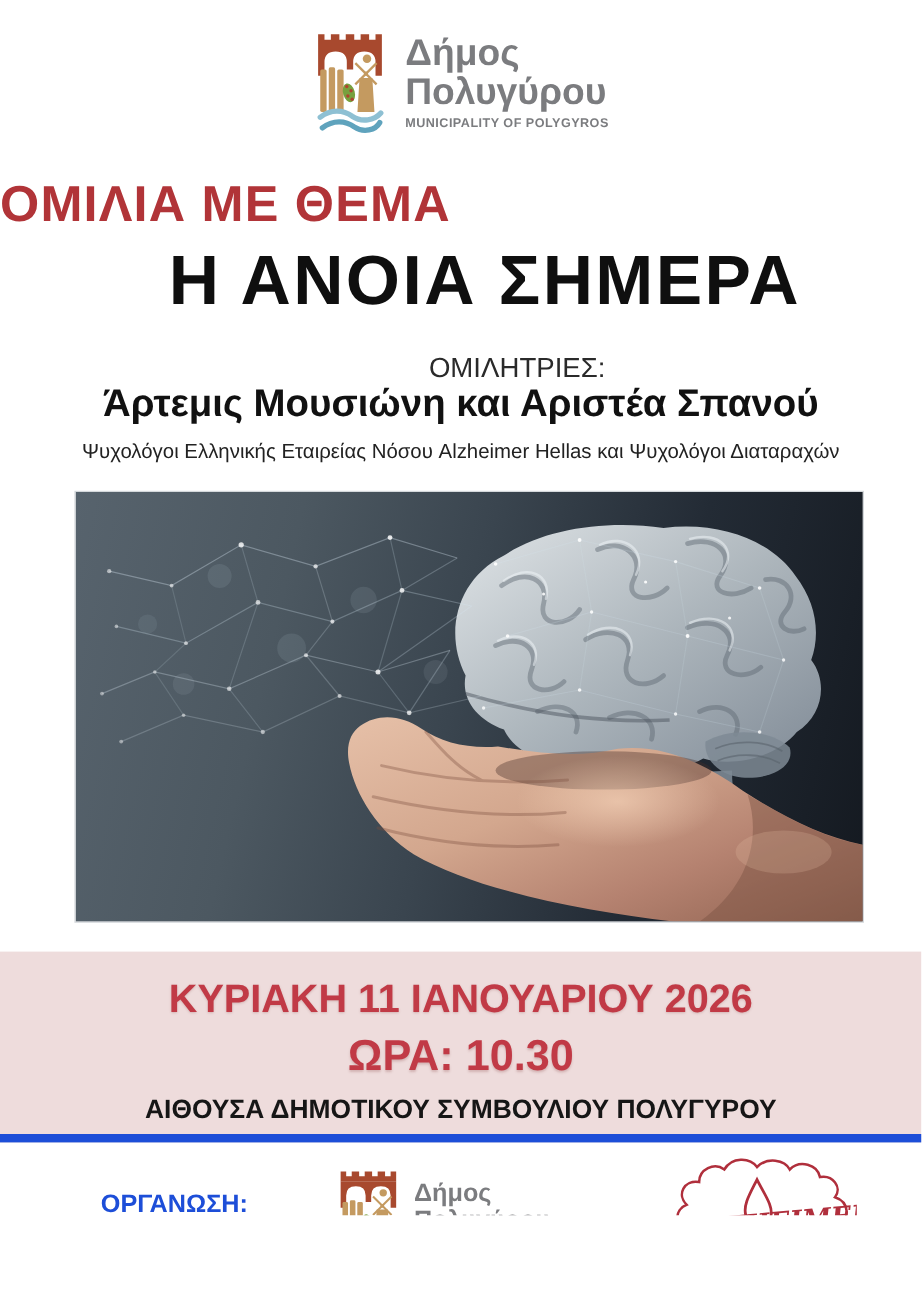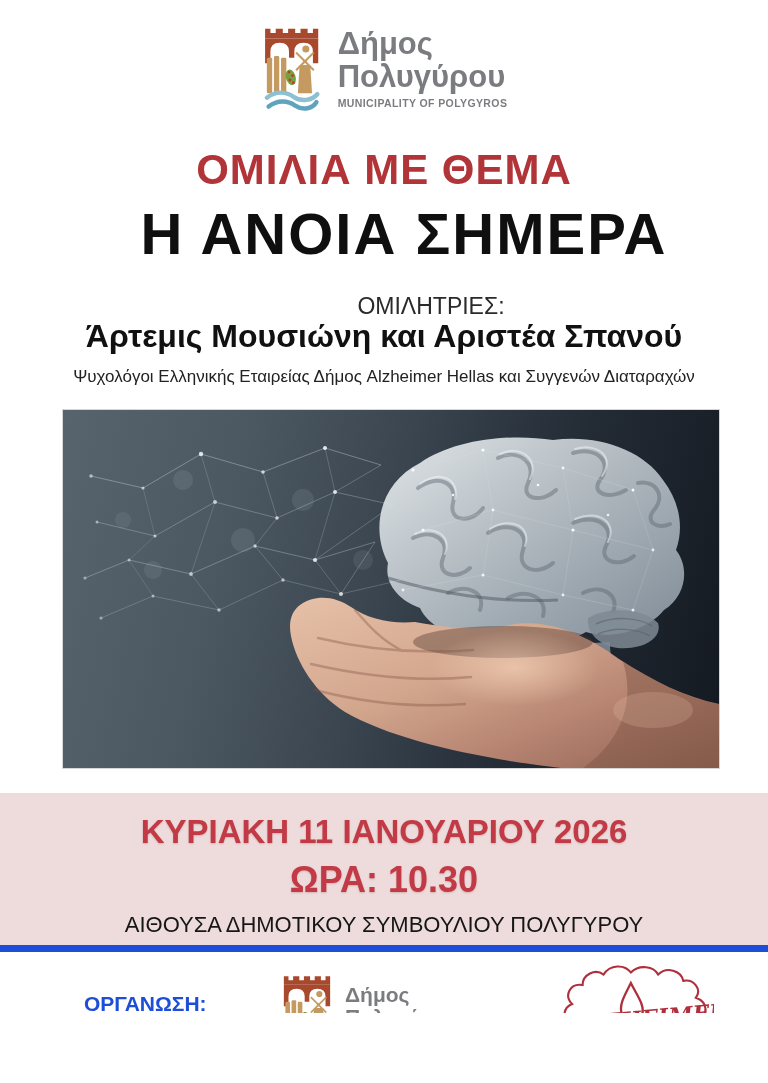--- a/index.html
+++ b/index.html
@@ -6,21 +6,21 @@
   .poster{
     position:relative;width:768px;height:1013px;background:#ffffff;
     font-family:"Liberation Sans",sans-serif;overflow:hidden;
   }
   
   .header-logo{position:absolute;top:24px;left:50%;transform:translateX(-50%);
     display:flex;align-items:center;gap:15px;}
   .logo-text .l1,.logo-text .l2{font-size:31px;font-weight:700;color:#7b7c7f;line-height:1.05;}
   .logo-text .sub{margin-top:4px;font-size:10.5px;font-weight:700;letter-spacing:.4px;color:#7b7c7f;}
   
-  .kicker{position:absolute;top:146px;left:0;width:100%;text-align:center;
+  .kicker{position:absolute;top:146px;left:0;width:100%;
     font-size:42px;font-weight:800;color:#b13438;letter-spacing:1px;}
   .main-title{position:absolute;top:200px;left:0;width:100%;text-align:center;
     font-size:58px;font-weight:800;color:#0f0f0f;letter-spacing:2px;padding-left:20px;}
   .speakers-label{position:absolute;top:293px;left:0;width:100%;text-align:center;
     font-size:23px;color:#2a2a2a;padding-left:47px;}
   .speakers-names{position:absolute;top:318px;left:0;width:100%;text-align:center;
     font-size:32px;font-weight:700;color:#111;}
   .speakers-desc{position:absolute;top:367px;left:0;width:100%;text-align:center;
     font-size:17px;color:#222;}
   
@@ -28,21 +28,21 @@
     outline:1px solid #d4d8db;
     background:linear-gradient(103deg,#57636d 0%,#4c5861 26%,#3a454f 48%,#232b35 72%,#141920 100%);}
   .hero svg{display:block;width:100%;height:100%;}
   
   .banner{position:absolute;left:0;top:793px;width:100%;height:152px;background:#eedcdc;
     border-bottom:7px solid #1d4ed8;text-align:center;box-sizing:content-box;}
   .banner .date{margin-top:20px;font-size:33px;font-weight:800;color:#c13a46;
     text-shadow:0 1px 2px rgba(130,60,60,.25);}
   .banner .time{margin-top:8px;font-size:36px;font-weight:800;color:#c13a46;
     text-shadow:0 1px 2px rgba(130,60,60,.25);}
-  .banner .venue{margin-top:11px;font-size:22px;font-weight:400;color:#161616;}
+  .banner .venue{margin-top:11px;font-size:22px;font-weight:700;color:#161616;}
   
   .organizer{position:absolute;left:84px;top:992px;font-size:21px;font-weight:800;color:#1d4ed8;}
   .footer-logo{position:absolute;left:280px;top:972px;display:flex;align-items:center;gap:11px;}
   .footer-logo .l1,.footer-logo .l2{font-size:21px;font-weight:700;color:#7b7c7f;line-height:1.05;}
   .footer-logo .sub{margin-top:3px;font-size:7px;font-weight:700;letter-spacing:.3px;color:#7b7c7f;}
   .alz-logo{position:absolute;left:552px;top:962px;width:164px;text-align:center;}
   .alz-caption{margin-top:2px;font-size:5px;letter-spacing:.3px;color:#5c5c5c;white-space:nowrap;}
   .defs-holder{position:absolute;width:0;height:0;overflow:hidden;}
 </style>
 </head>
@@ -86,21 +86,21 @@
       <div class="l1">Δήμος</div>
       <div class="l2">Πολυγύρου</div>
       <div class="sub">MUNICIPALITY OF POLYGYROS</div>
     </div>
   </div>
 
   <div class="kicker">ΟΜΙΛΙΑ ΜΕ ΘΕΜΑ</div>
   <div class="main-title">Η ΑΝΟΙΑ ΣΗΜΕΡΑ</div>
   <div class="speakers-label">ΟΜΙΛΗΤΡΙΕΣ:</div>
   <div class="speakers-names">Άρτεμις Μουσιώνη και Αριστέα Σπανού</div>
-  <div class="speakers-desc">Ψυχολόγοι Ελληνικής Εταιρείας Δήμος Alzheimer Hellas και Συγγενών Διαταραχών</div>
+  <div class="speakers-desc">Ψυχολόγοι Ελληνικής Εταιρείας Νόσου Alzheimer Hellas και Ψυχολόγοι Διαταραχών</div>
 
   <div class="hero">
     <svg viewBox="0 0 656 358" preserveAspectRatio="none">
       <defs>
         <linearGradient id="brainGrad" x1="0" y1="0" x2="1" y2="1">
           <stop offset="0" stop-color="#eef2f4"></stop>
             <stop offset=".5" stop-color="#b9c2c8"></stop>
             <stop offset="1" stop-color="#8994a0"></stop>
         </linearGradient>
         <linearGradient id="skinGrad" x1="0" y1="0" x2="1" y2="1">

